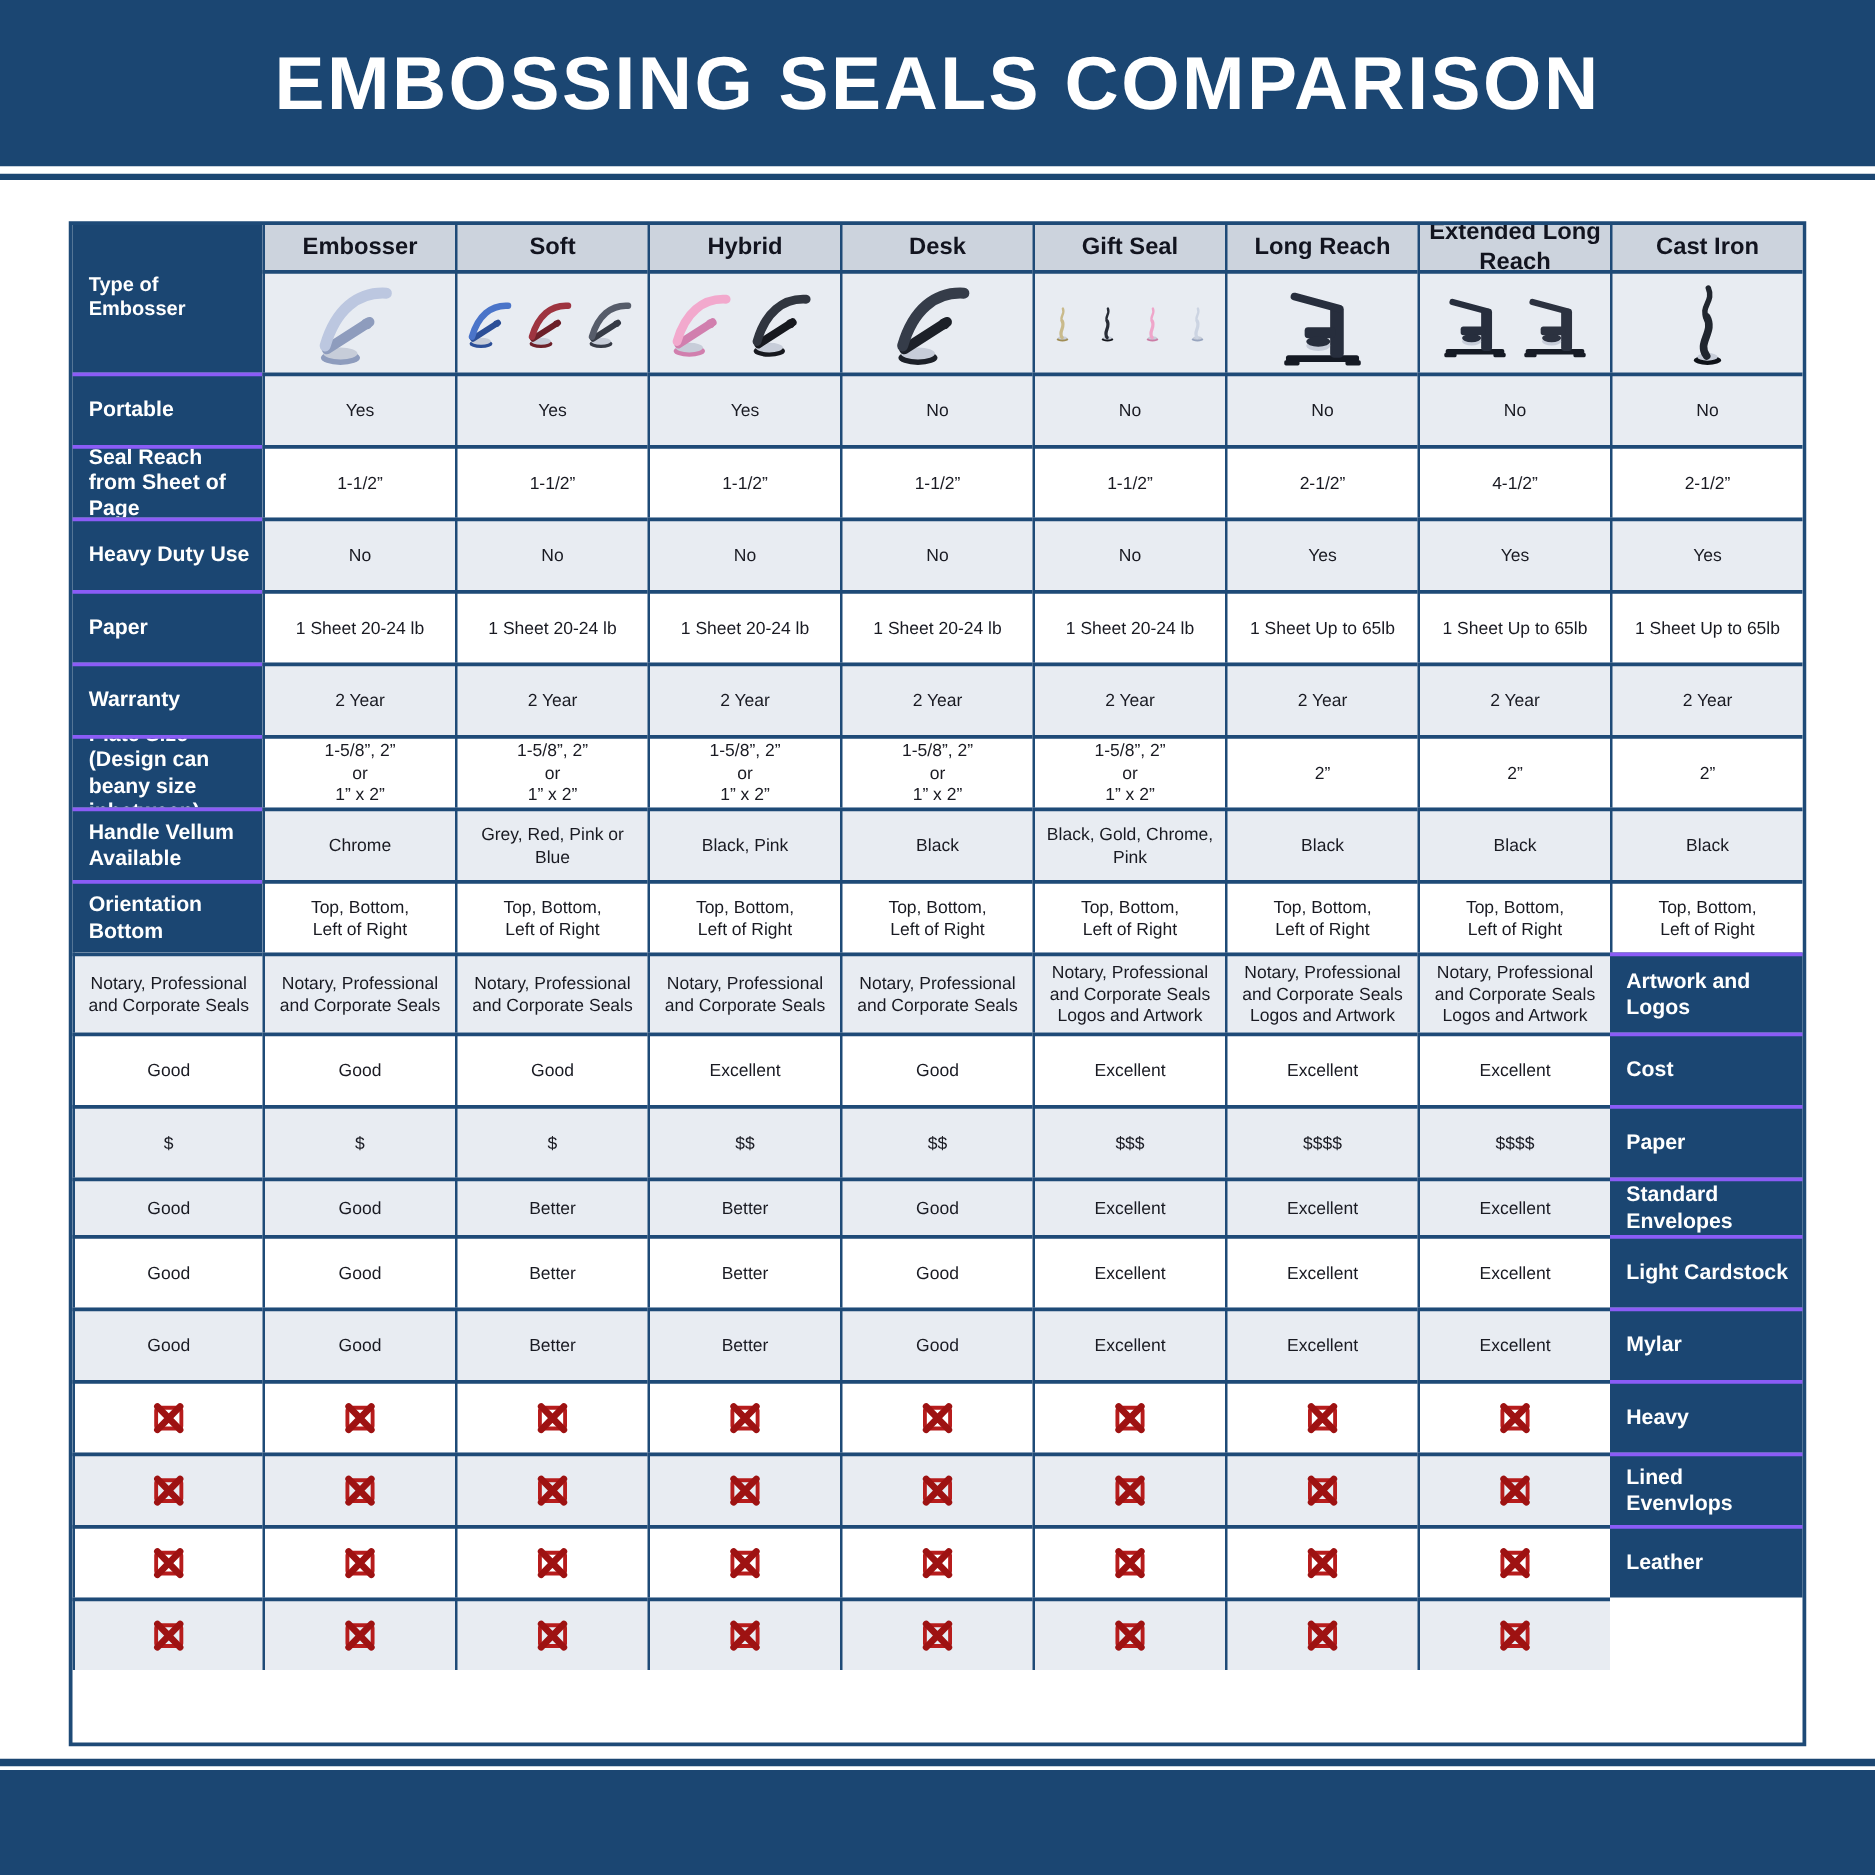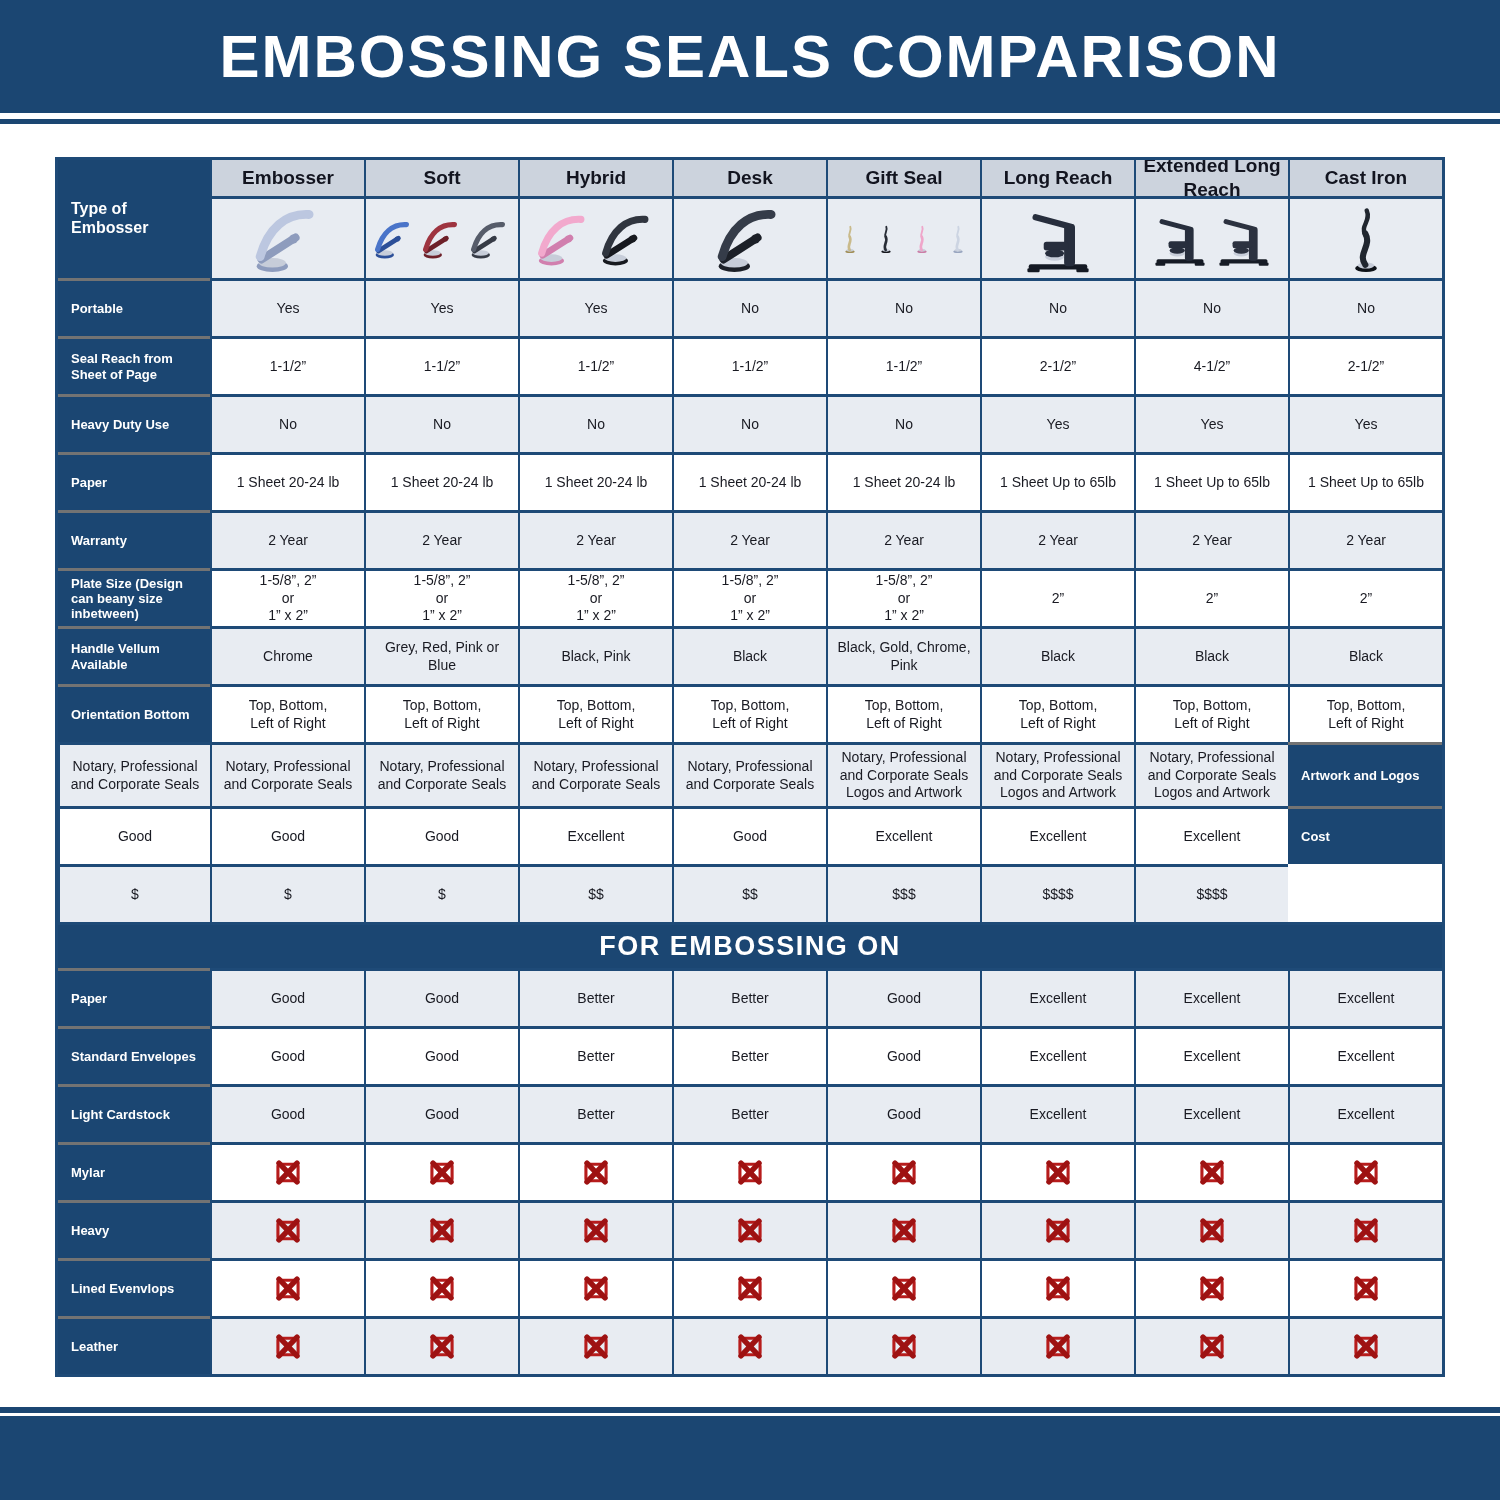--- a/index.html
+++ b/index.html
@@ -4,21 +4,21 @@
 <style>
   :root{
     --blue:#1b4672; --border:#1e4a77; --headbg:#ccd3dd; --rowalt:#e8ecf2;
     --txt:#191a22;
   }
   *{margin:0;padding:0;box-sizing:border-box;}
   html,body{width:1500px;height:1500px;background:#fff;overflow:hidden;
     font-family:"Liberation Sans", sans-serif;}
   body{position:relative;}
 
-  .title-band{height:113px;background:var(--blue);display:flex;align-items:center;justify-content:center;}
+  .title-band{height:133px;background:var(--blue);display:flex;align-items:center;justify-content:center;}
   .title-band h1{color:#fff;font-size:60px;font-weight:700;letter-spacing:2px;text-align:center;}
   .top-rule{height:5px;background:var(--blue);margin-top:6px;}
 
   .tablewrap{
     margin:33px 55px 0;
     border:3px solid var(--border);
     display:grid;
     grid-template-columns:152px repeat(8,1fr);
     grid-template-rows:36px 82px repeat(8,58px) 64px 58px 58px 46px repeat(7,58px);
     background:#fff;
@@ -28,23 +28,23 @@
     border-left:2px solid var(--border);border-top:3px solid var(--border);
     font-size:14px;color:var(--txt);line-height:1.28;white-space:pre-line;
     padding:2px 6px;overflow:hidden;
   }
   .colhead{background:var(--headbg);font-weight:700;font-size:19px;color:#12141f;border-top:none;padding:0 2px;}
   .imgcell{background:var(--rowalt);padding:2px;}
   .units{display:flex;align-items:flex-end;justify-content:center;gap:4px;width:100%;}
   .val{background:#fff;}
   .val.alt{background:var(--rowalt);}
   .rowlabel,.corner{
-    background:var(--blue);color:#fff;font-weight:700;font-size:13px;line-height:1.18;
+    background:var(--blue);color:#fff;font-weight:700;font-size:17px;line-height:1.18;
     justify-content:flex-start;text-align:left;padding:2px 8px 2px 13px;
-    border-left:none;border-top:3px solid #737373;
+    border-left:none;border-top:3px solid #8b5cf6;
   }
   .corner{border-top:none;font-size:16px;}
   .band{
     grid-column:1 / -1;background:var(--blue);color:#fff;font-weight:700;
     font-size:27px;letter-spacing:1.5px;border-left:none;
   }
   .footer-line{position:absolute;left:0;right:0;bottom:87px;height:6px;background:var(--blue);}
   .footer-band{position:absolute;left:0;right:0;bottom:0;height:84px;background:var(--blue);}
 </style>
 </head>
@@ -287,21 +287,20 @@
     <div class="cell val">Excellent</div>
     <div class="cell rowlabel">Cost</div>
     <div class="cell val alt">$</div>
     <div class="cell val alt">$</div>
     <div class="cell val alt">$</div>
     <div class="cell val alt">$$</div>
     <div class="cell val alt">$$</div>
     <div class="cell val alt">$$$</div>
     <div class="cell val alt">$$$$</div>
     <div class="cell val alt">$$$$</div>
-    <div class="cell band">FOR EMBOSSING ON</div>
     <div class="cell rowlabel">Paper</div>
     <div class="cell val alt">Good</div>
     <div class="cell val alt">Good</div>
     <div class="cell val alt">Better</div>
     <div class="cell val alt">Better</div>
     <div class="cell val alt">Good</div>
     <div class="cell val alt">Excellent</div>
     <div class="cell val alt">Excellent</div>
     <div class="cell val alt">Excellent</div>
     <div class="cell rowlabel">Standard Envelopes</div>

